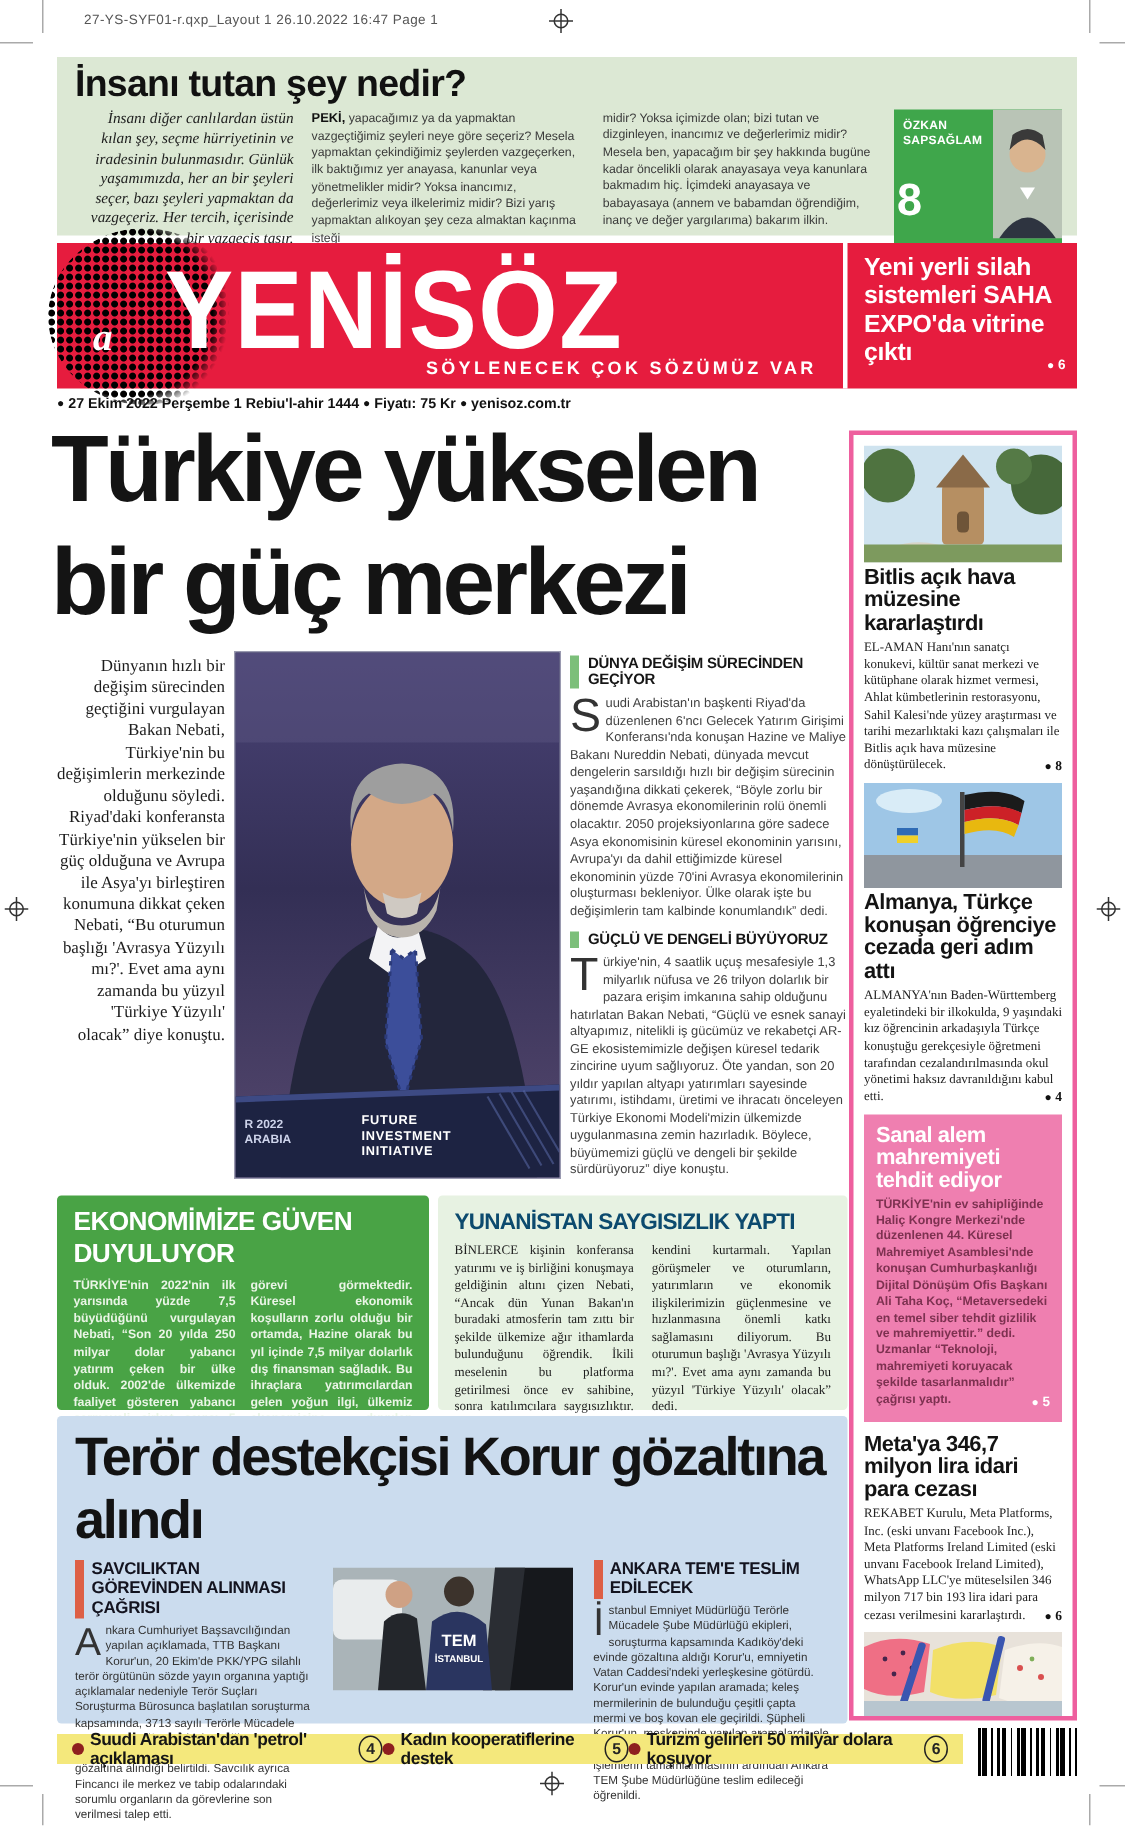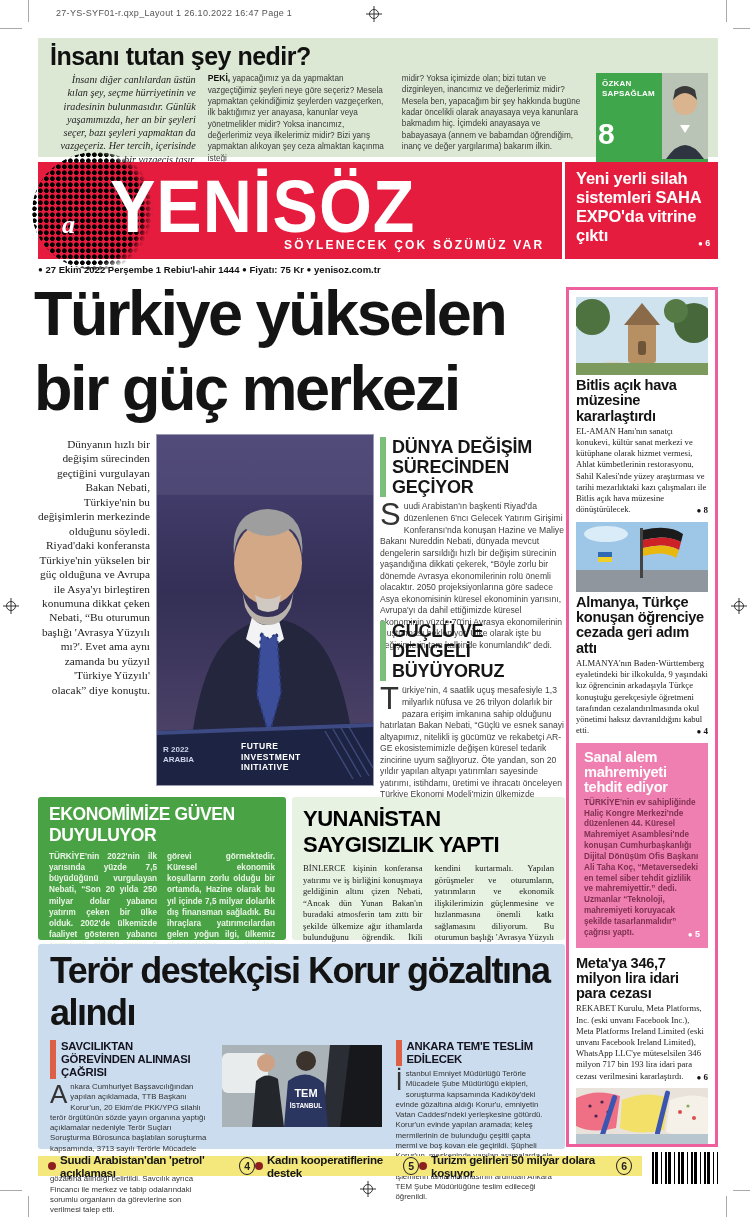--- a/index.html
+++ b/index.html
@@ -60,21 +60,21 @@
             font-size:11.3px;line-height:1.28;text-align:right;color:#1c1c1c;}
 
   
   .leadphoto{left:156px;top:434px;width:218px;height:352px;border:1px solid #9a9ab0;
              box-sizing:border-box;background:#35315c;overflow:hidden;}
 
   
   .leadsec{left:380px;width:184px;}
   .sechead{display:flex;gap:6px;margin-bottom:4px;}
   .secbar{width:6px;background:#7cbf7a;flex:0 0 6px;}
-  .sechead h3{margin:0;font-size:18px;line-height:1.12;color:#161616;letter-spacing:-.2px;}
+  .sechead h3{margin:0;font-size:10px;line-height:1.12;color:#161616;letter-spacing:-.2px;}
   .secbody{font-size:8.6px;line-height:1.34;color:#424242;}
   .dropcap{float:left;font-size:31px;line-height:.78;font-weight:normal;color:#333;
            margin:2px 3px 0 0;}
 
   
   .sidebar{left:566px;top:287px;width:152px;height:860px;border:3px solid #ee5f9e;
            background:#fff;box-sizing:border-box;padding:7px 7px 5px 7px;
            display:flex;flex-direction:column;gap:5px;overflow:hidden;}
   .sb-img{width:100%;border:0;display:block;}
   .sb-head{font-size:14.6px;font-weight:bold;line-height:1.05;color:#131313;
@@ -91,21 +91,21 @@
   
   .ecobox{left:38px;top:797px;width:248px;height:143px;background:#49a345;border-radius:3px;
           box-sizing:border-box;padding:7px 11px;}
   .ecobox h2{margin:0 0 5px 0;color:#fff;font-size:17.5px;letter-spacing:-.4px;}
   .ecocols{column-count:2;column-gap:10px;color:#eaf5e6;font-size:8.2px;font-weight:bold;
            line-height:1.36;text-align:justify;}
 
   
   .greecebox{left:292px;top:797px;width:273px;height:143px;background:#e7f2e2;border-radius:3px;
              box-sizing:border-box;padding:7px 11px;}
-  .greecebox h2{margin:2px 0 5px 0;color:#000000;font-size:22px;letter-spacing:-.5px;}
+  .greecebox h2{margin:2px 0 5px 0;color:#0c4a6e;font-size:15px;letter-spacing:-.5px;}
   .greececols{column-count:2;column-gap:12px;font-family:"Liberation Serif",serif;
               font-size:8.7px;line-height:1.33;color:#1e1e1e;text-align:justify;}
 
   
   .terrorbox{left:38px;top:944px;width:527px;height:205px;background:#cbdcee;border-radius:3px;
              box-sizing:border-box;padding:4px 12px 8px 12px;}
   .terrorbox h2{margin:2px 0 6px 0;font-size:36px;letter-spacing:-1.5px;color:#131313;}
   .terrorcols{display:flex;gap:14px;}
   .tercol{width:160px;}
   .subhead{display:flex;gap:5px;margin-bottom:3px;}

